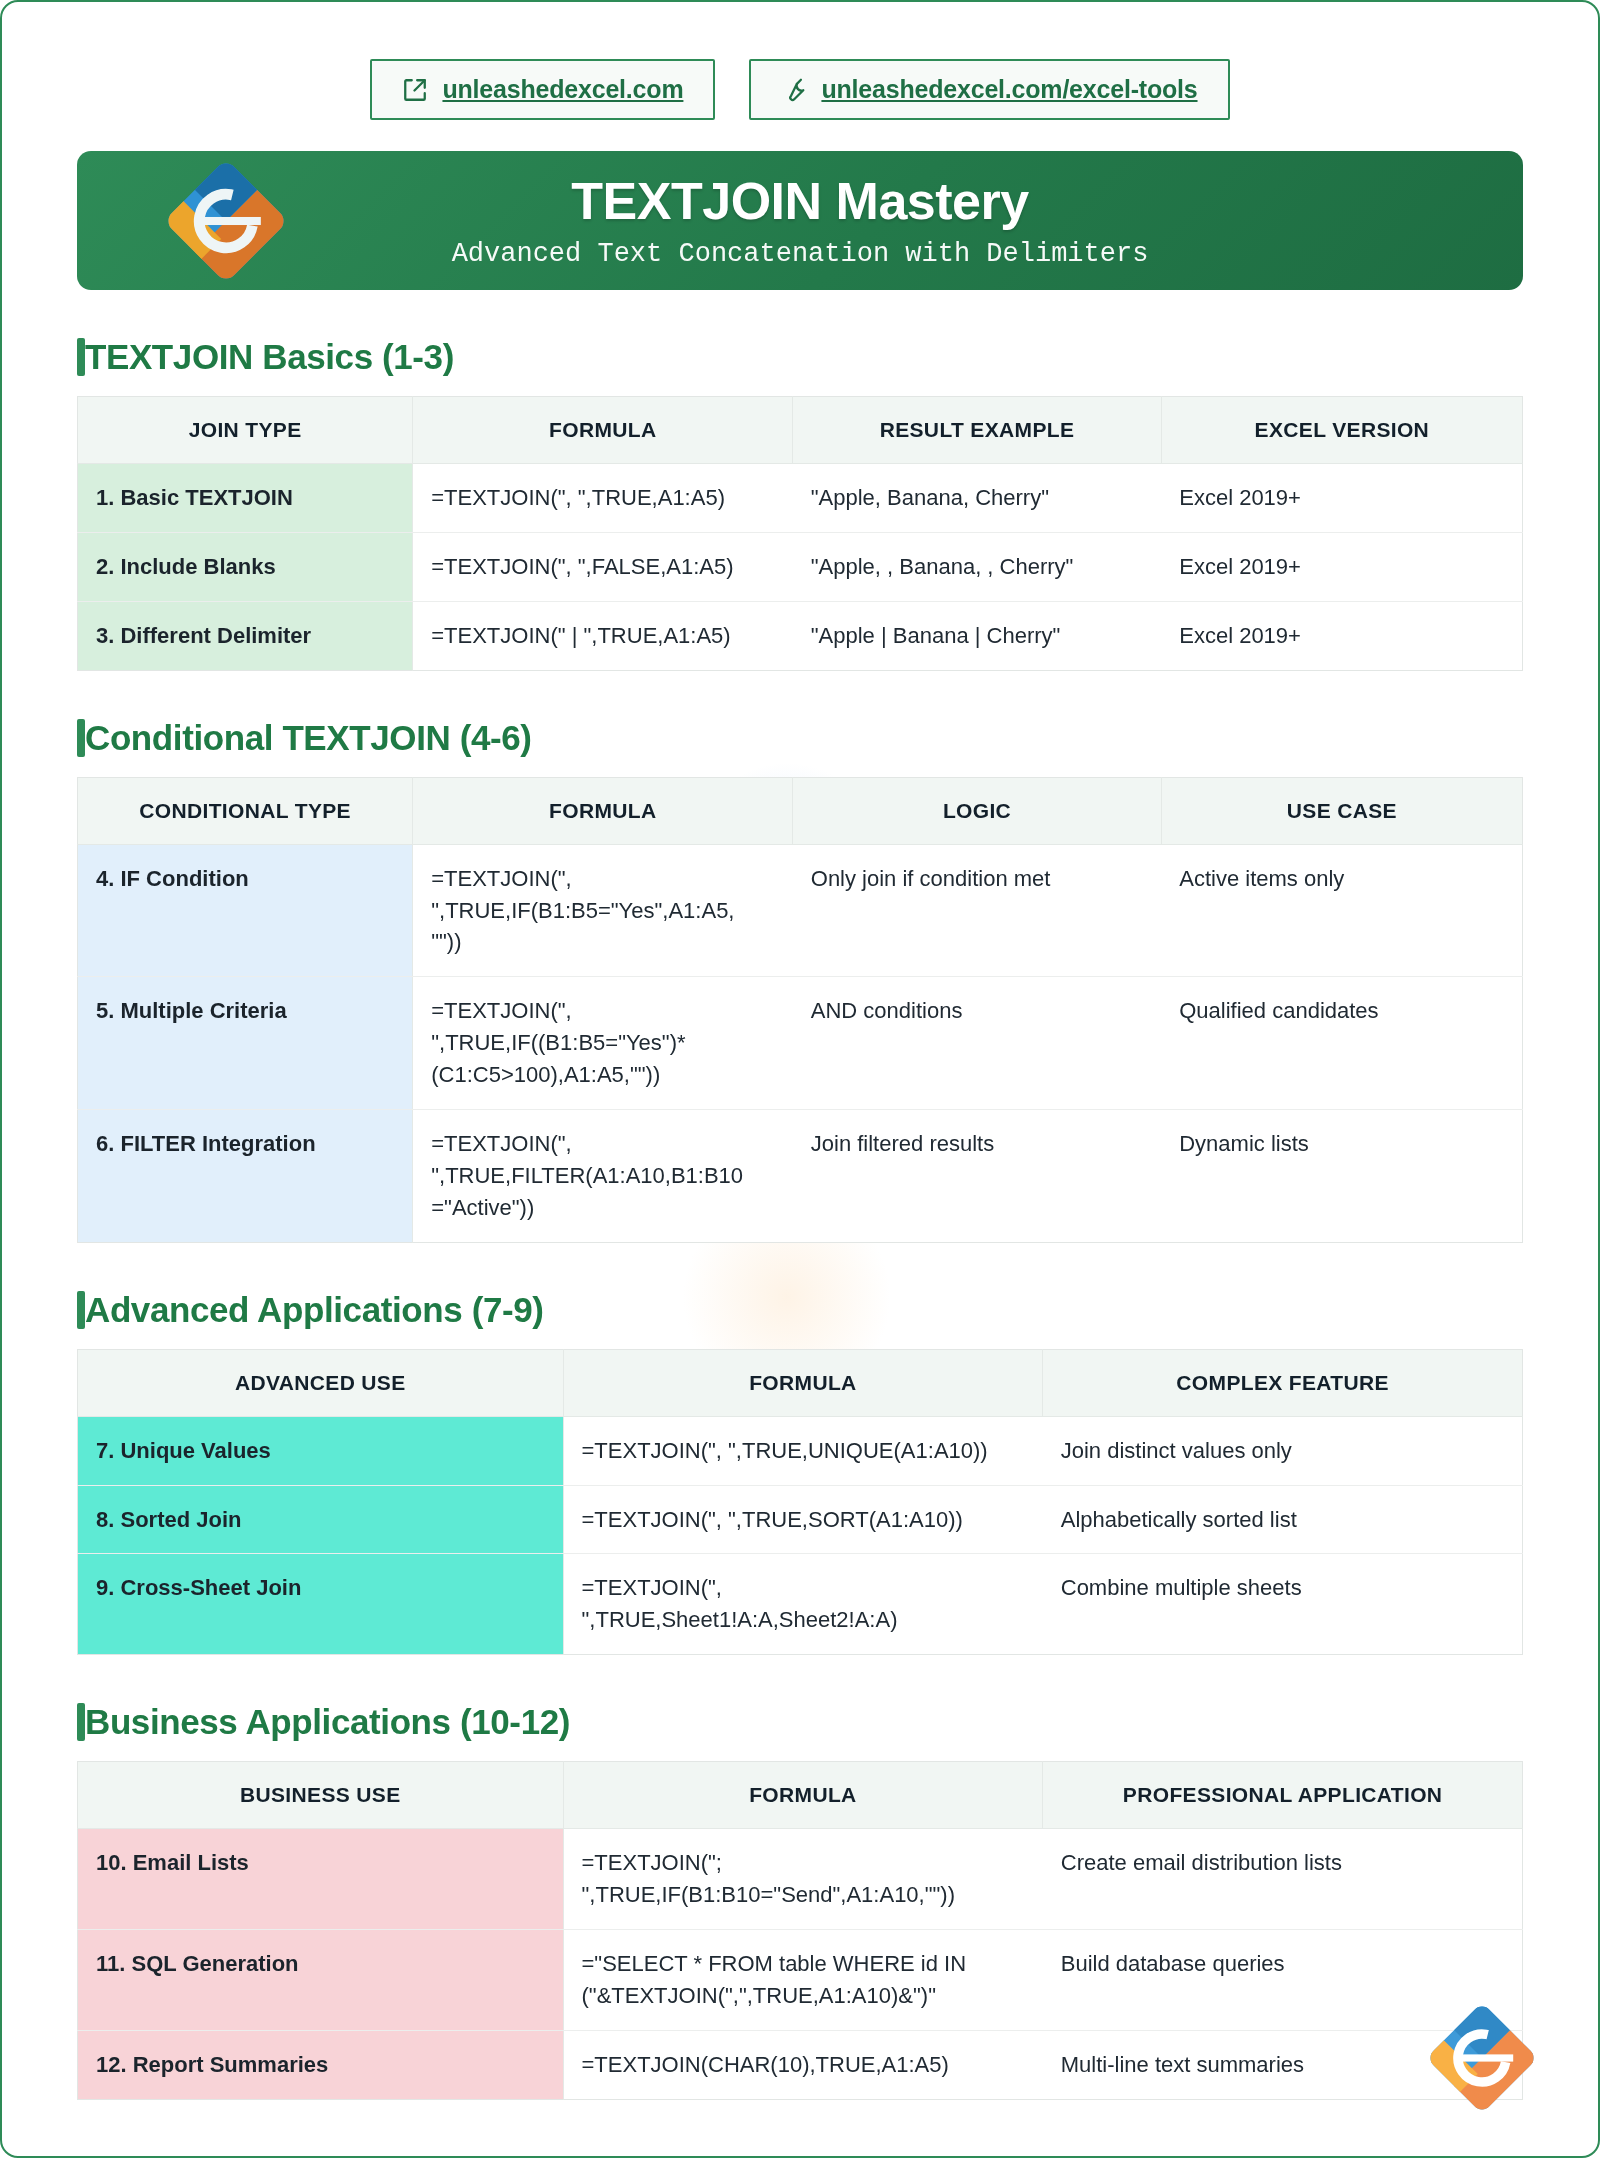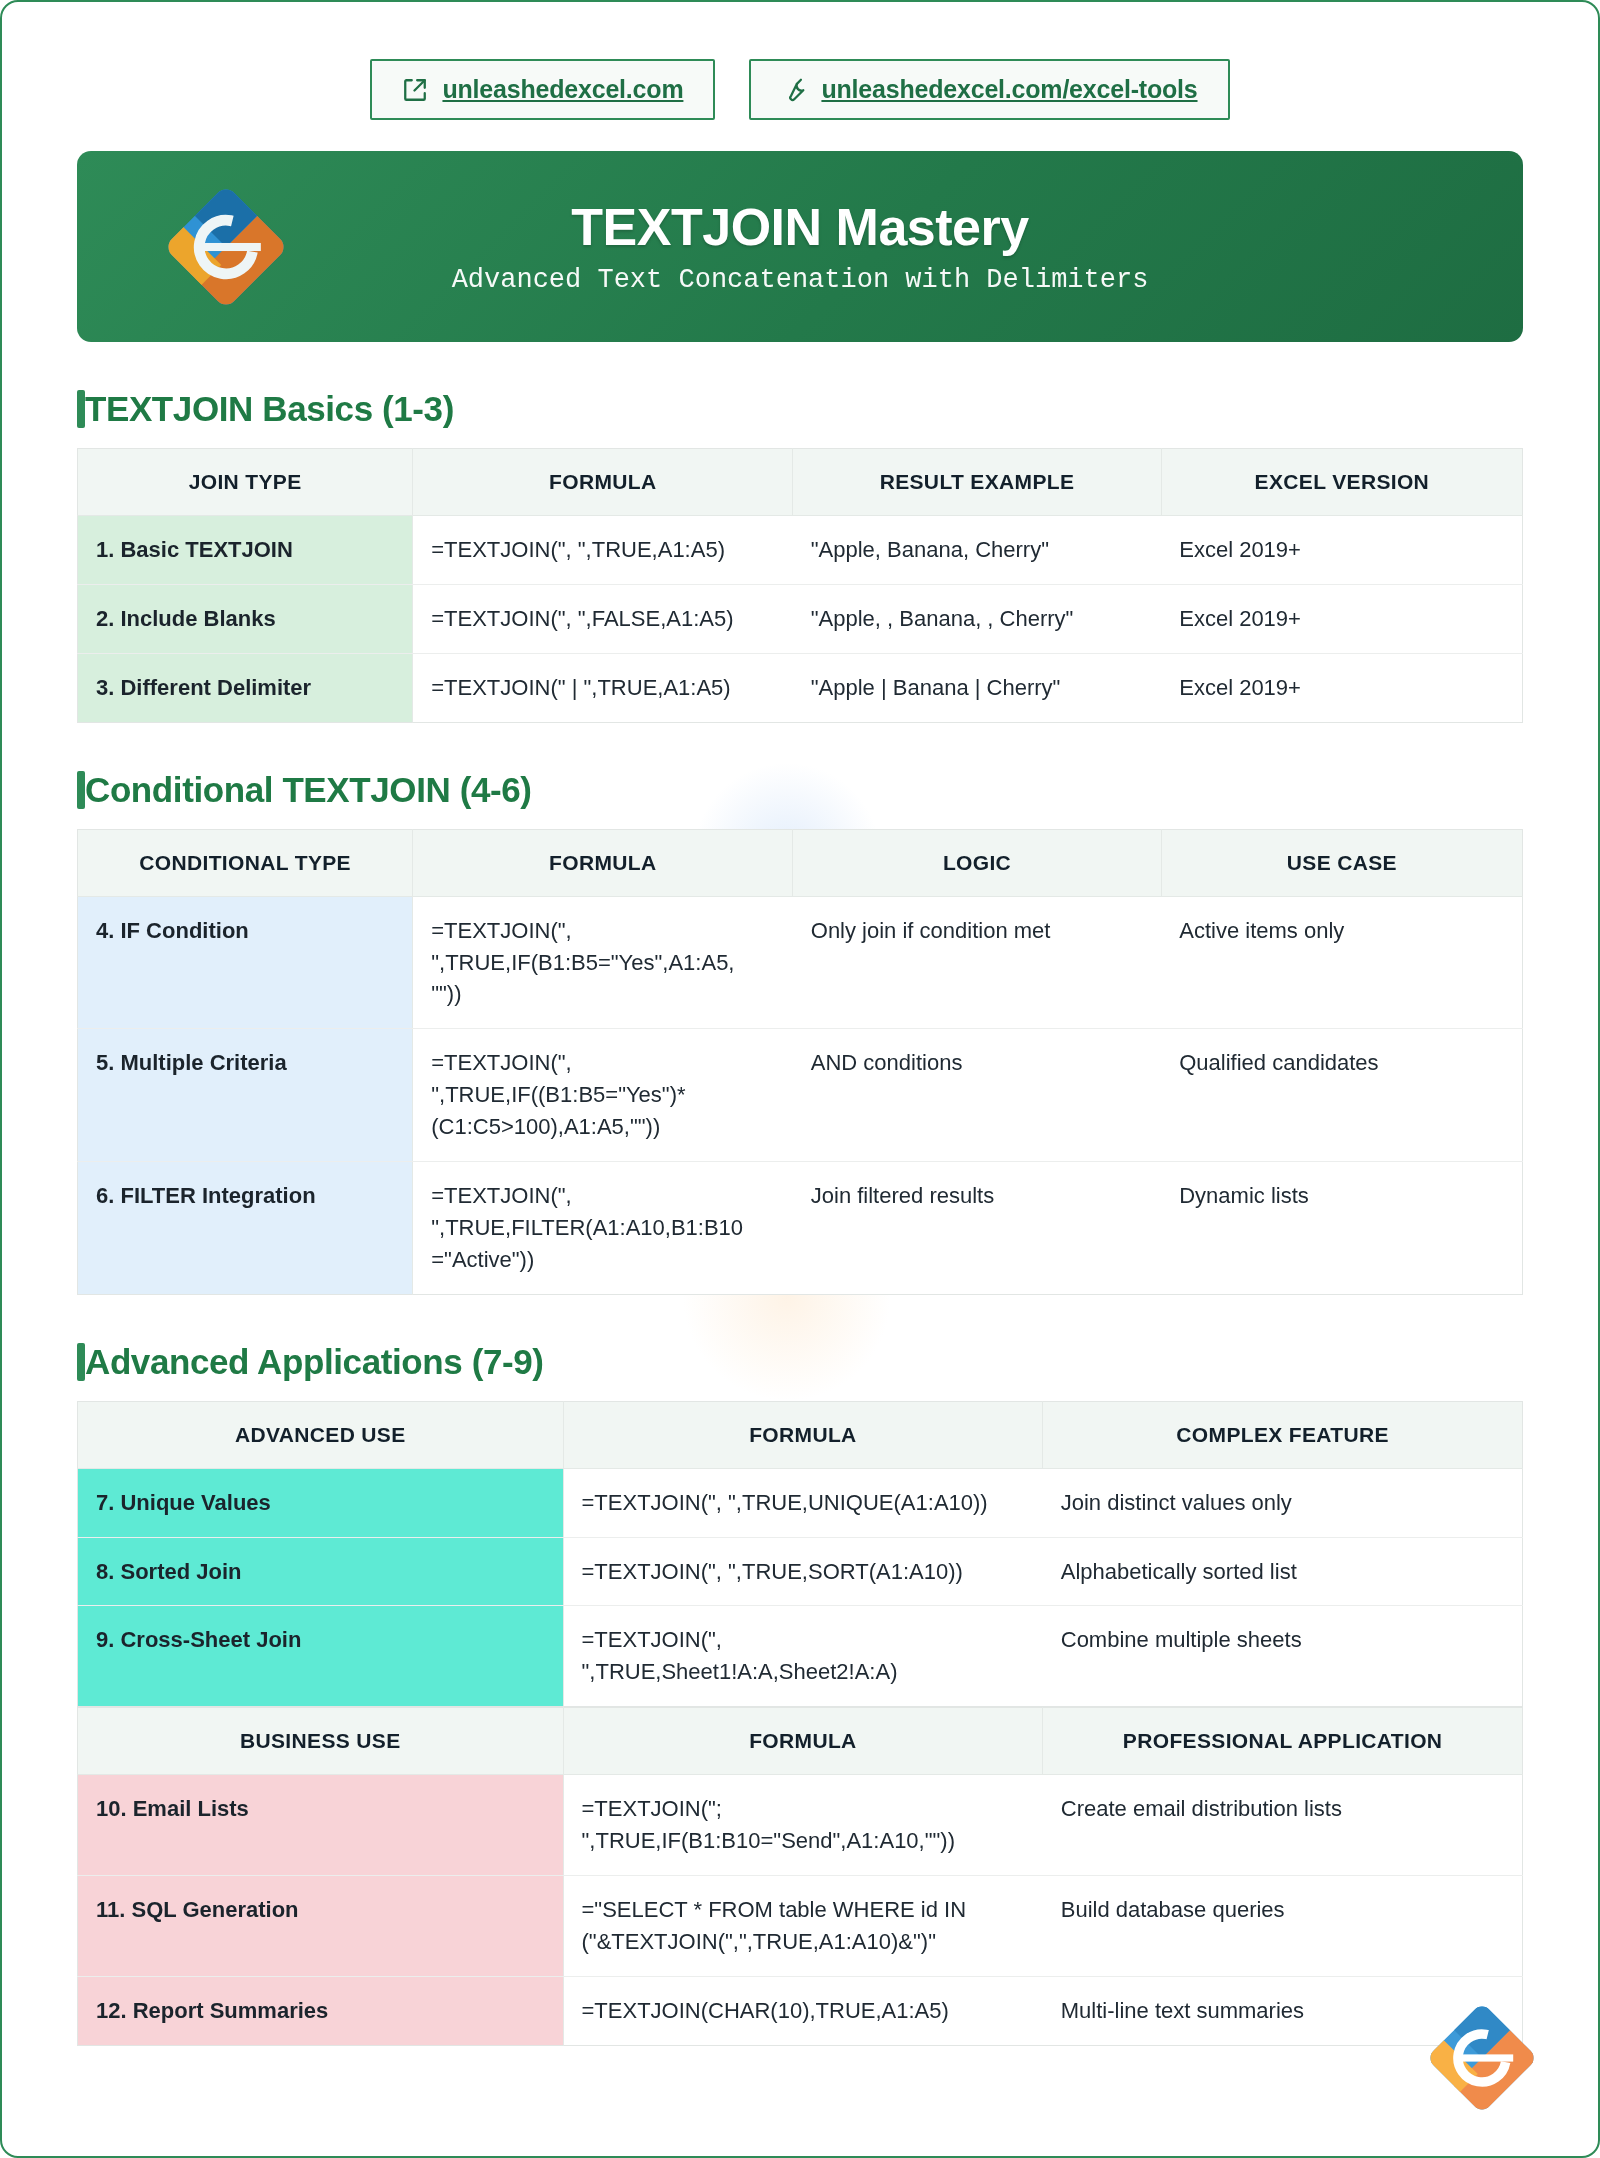--- a/index.html
+++ b/index.html
@@ -56,21 +56,21 @@
     letter-spacing: -0.2px;
     white-space: nowrap;
   }
   .chip svg { display: block; flex: none; }
 
   
   .banner {
     position: relative;
     z-index: 2;
     margin: 31px 75px 0 75px;
-    height: 191px;
+    height: 139px;
     border-radius: 14px;
     background: linear-gradient(135deg, #2e8b57 0%, #23794a 55%, #1e6d42 100%);
     display: flex;
     align-items: center;
     overflow: hidden;
   }
   .banner-logo {
     position: absolute;
     left: 82px;
     top: 50%;
@@ -378,20 +378,24 @@
           <td class="label">9. Cross-Sheet Join</td>
           <td>=TEXTJOIN(",
 ",TRUE,Sheet1!A:A,Sheet2!A:A)</td>
           <td>Combine multiple sheets</td>
         </tr>
       </tbody>
     </table>
   </div>
 
   <div class="section">
+    <div class="sec-head">
+      <div class="sec-bar"></div>
+      <div class="sec-title">Business Applications (10-12)</div>
+    </div>
     <table class="t-biz">
       <colgroup>
           <col class="c1">
           <col class="c2">
           <col class="c3">
         </colgroup>
       <thead>
         <tr>
           <th>BUSINESS USE</th>
           <th>FORMULA</th>

